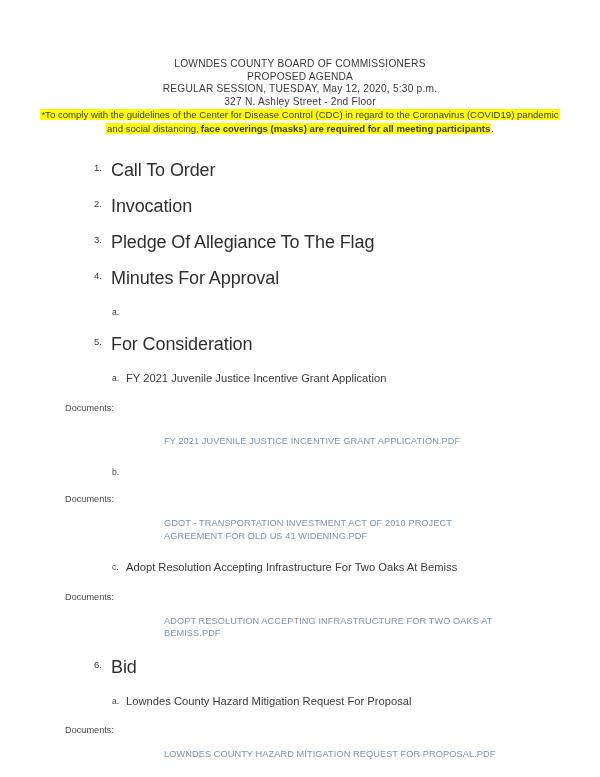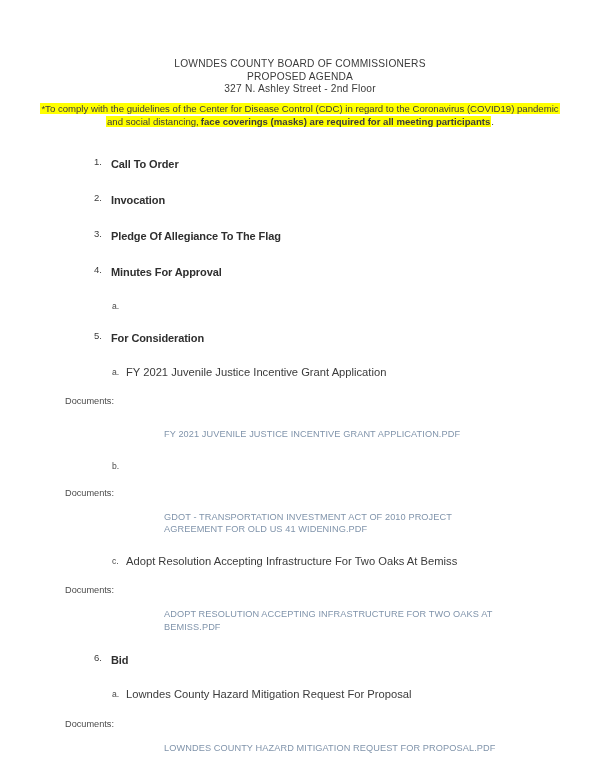--- a/index.html
+++ b/index.html
@@ -33,21 +33,21 @@
     line-height: 12.5px;
   }
   .doc-header .hline {
     font-size: 10.2px;
     color: #3b3b3b;
     letter-spacing: 0.02em;
     white-space: nowrap;
   }
 
   .notice {
-    margin-top: 6px;
+    margin-top: 0;
     padding: 0 32px;
     text-align: center;
     font-size: 9.6px;
     line-height: 13.5px;
     color: #3b3b3b;
   }
   .notice .hl {
     background: #ffff00;
     padding: 0 1px;
     box-decoration-break: clone;
@@ -71,22 +71,22 @@
   }
   .top-num {
     font-size: 9.5px;
     color: #3b3b3b;
     width: 17px;
     flex: 0 0 17px;
     padding-top: 1px;
     text-align: left;
   }
   .top-label {
-    font-size: 11px;
-    font-weight: bold;
+    font-size: 18px;
+    font-weight: normal;
     color: #2f2f2f;
     line-height: 18px;
     letter-spacing: -0.1px;
   }
 
   
   .sub-row {
     display: flex;
     align-items: flex-start;
     padding-left: 112px;
@@ -125,20 +125,21 @@
   }
 </style>
 </head>
 <body>
 
 <div class="page">
 
   <div class="doc-header">
     <div class="hline">LOWNDES COUNTY BOARD OF COMMISSIONERS</div>
     <div class="hline">PROPOSED AGENDA</div>
+    <div class="hline">REGULAR SESSION, TUESDAY, May 12, 2020, 5:30 p.m.</div>
     <div class="hline">327 N. Ashley Street - 2nd Floor</div>
   </div>
 
   <div class="notice">
     <span class="hl">*To comply with the guidelines of the Center for Disease Control (CDC) in regard to the Coronavirus (COVID19) pandemic and social distancing,</span><span class="hl b">face coverings (masks) are required for all meeting participants</span><span>.</span>
   </div>
 
   <div class="agenda" id="agenda-list">
       <div class="top-item">
         <div class="top-row">

